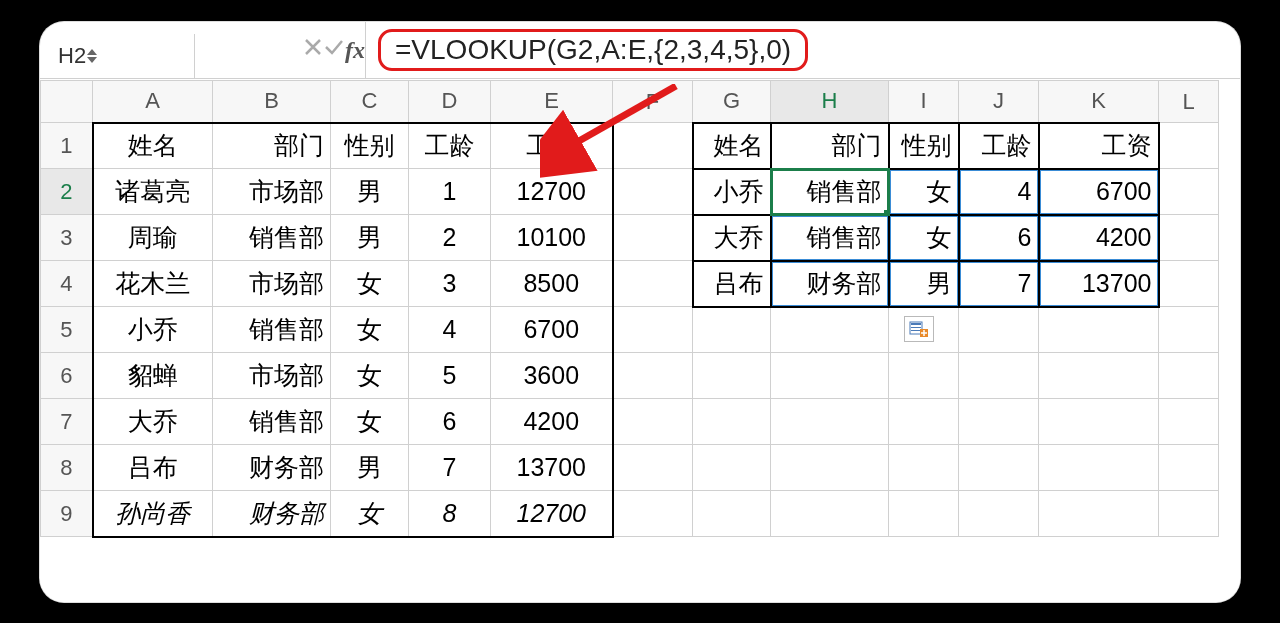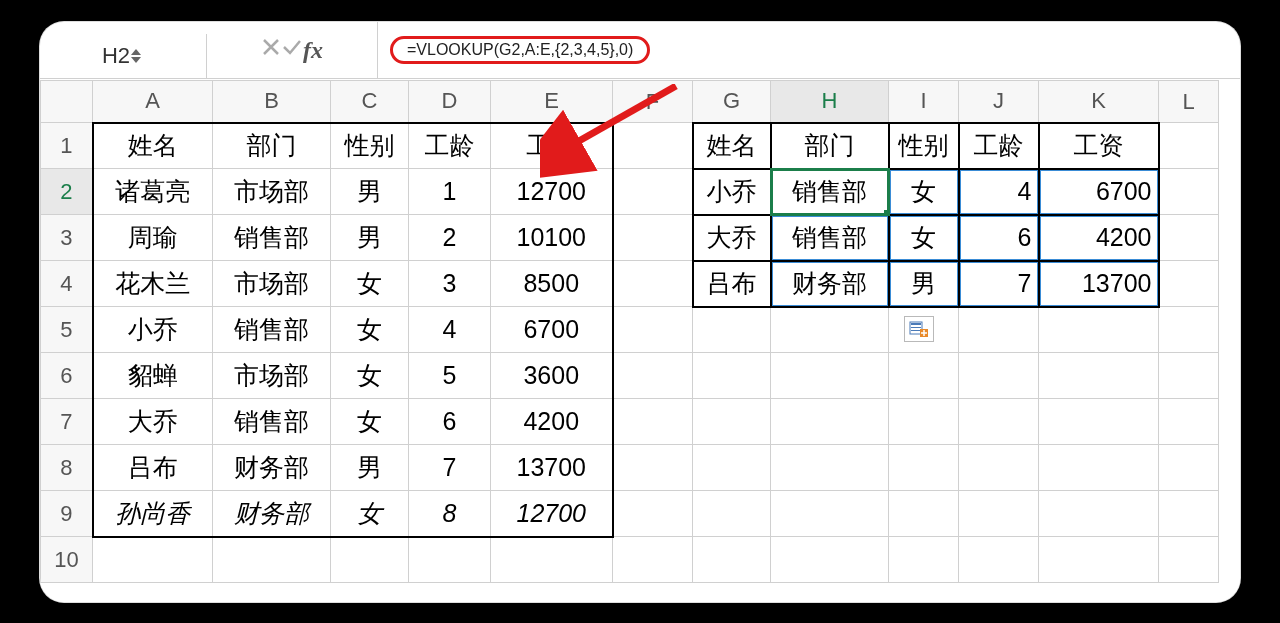--- a/index.html
+++ b/index.html
@@ -24,47 +24,47 @@
     left: 0; right: 0; top: 0; height: 56px;
     border-bottom: 1px solid #d0d0d0;
     display: flex; align-items: stretch;
     font-size: 22px;
     color: #333;
   }
   .fbar > div { display: flex; align-items: center; }
   .namebox {
     width: 128px;
     border-right: 1px solid #d0d0d0;
-    padding: 0 20px 0 18px;
-    justify-content: center;
+    padding: 0 8px 0 18px;
+    justify-content: flex-start;
     margin-top: 12px;
   }
   .namebox .val { font-weight: 500; }
   .spin {
     display: flex; flex-direction: column; gap: 0px;
     color: #555;
   }
   .spin svg { display: block; }
   .fx-ctrls {
     width: 170px;
     border-right: 1px solid #d0d0d0;
-    justify-content: center;
+    justify-content: flex-end;
     color: #888;
   }
   .fx-label { font-weight: 700; font-style: italic; color: #555; font-family: "Times New Roman", serif; font-size: 24px; }
   .fx-input {
     flex: 1;
     padding: 0 12px;
     position: relative;
   }
   .formula-box {
     border: 3px solid #e11b1b;
     border-radius: 14px;
     padding: 2px 14px;
-    font-size: 16px;
+    font-size: 28px;
     color: #222;
     white-space: nowrap;
   }
 
   
   .sheet {
     position: absolute;
     left: 0; right: 0; top: 58px; bottom: 0;
     overflow: hidden;
     background: #fff;
@@ -92,21 +92,21 @@
   }
   table.grid thead th {
     height: 42px;
   }
   table.grid tbody th {
     width: 52px;
   }
   .corner { background: #f7f7f7 !important; width: 52px; }
   .num { text-align: right; }
   .ctr { text-align: center; }
-  .lft { text-align: center; }
+  .lft { text-align: right; }
 
   
   .b-top    { border-top:    2px solid #000 !important; }
   .b-bottom { border-bottom: 2px solid #000 !important; font-style: italic; }
   .b-left   { border-left:   2px solid #000 !important; }
   .b-right  { border-right:  2px solid #000 !important; }
 
   
   .box { border: 2px solid #000 !important; }
 
@@ -343,35 +343,20 @@
             <td class="ctr b-bottom">8</td>
             <td class="ctr b-bottom b-right">12700</td>
             <td></td>
             <td></td>
             <td></td>
             <td></td>
             <td></td>
             <td></td>
             <td></td>
           </tr>
-          <tr>
-            <th>10</th>
-            <td></td>
-            <td></td>
-            <td></td>
-            <td></td>
-            <td></td>
-            <td></td>
-            <td></td>
-            <td></td>
-            <td></td>
-            <td></td>
-            <td></td>
-            <td></td>
-          </tr>
         </tbody>
     </table>
 
     <div class="pasteicon" style="left:864px; top:236px;">
       <svg width="20" height="16">
         <rect x="1" y="1" width="12" height="12" fill="#fff" stroke="#4a7ab8"></rect>
         <rect x="2" y="2" width="10" height="2" fill="#4a7ab8"></rect>
         <rect x="2" y="6" width="10" height="1" fill="#4a7ab8"></rect>
         <rect x="2" y="9" width="10" height="1" fill="#4a7ab8"></rect>
         <rect x="11" y="8" width="8" height="8" fill="#e98a2a"></rect>

